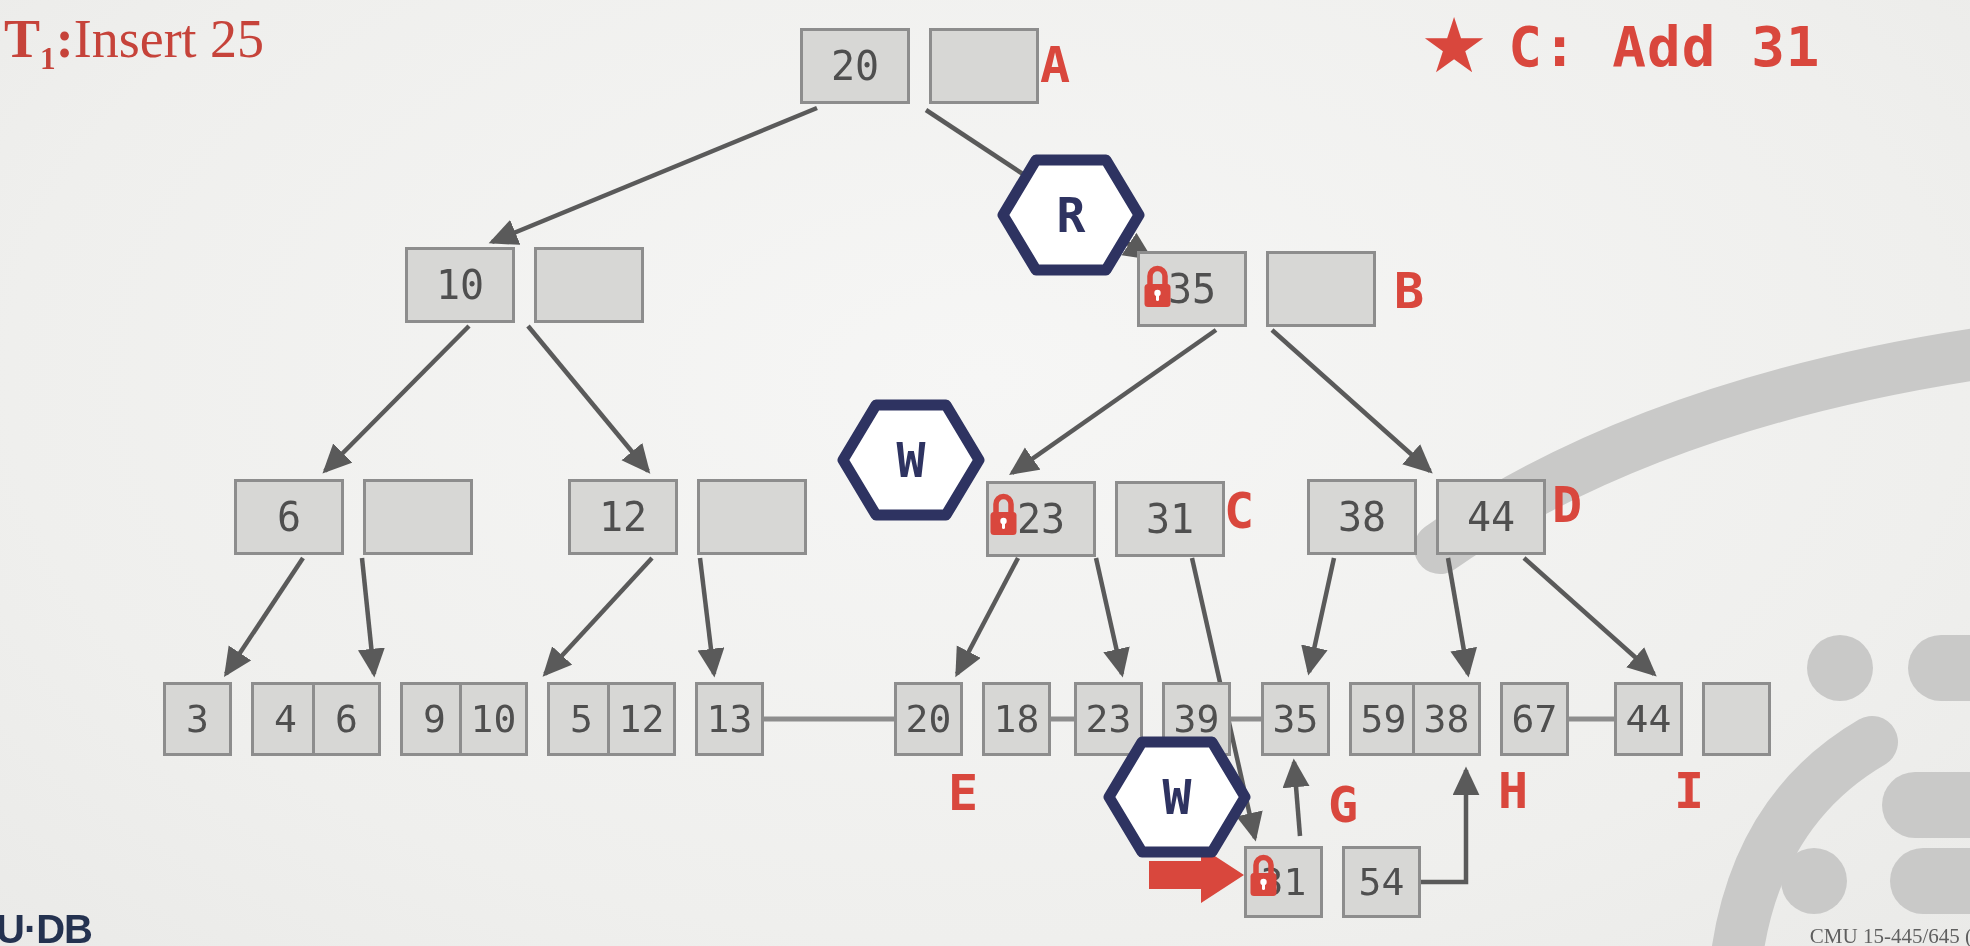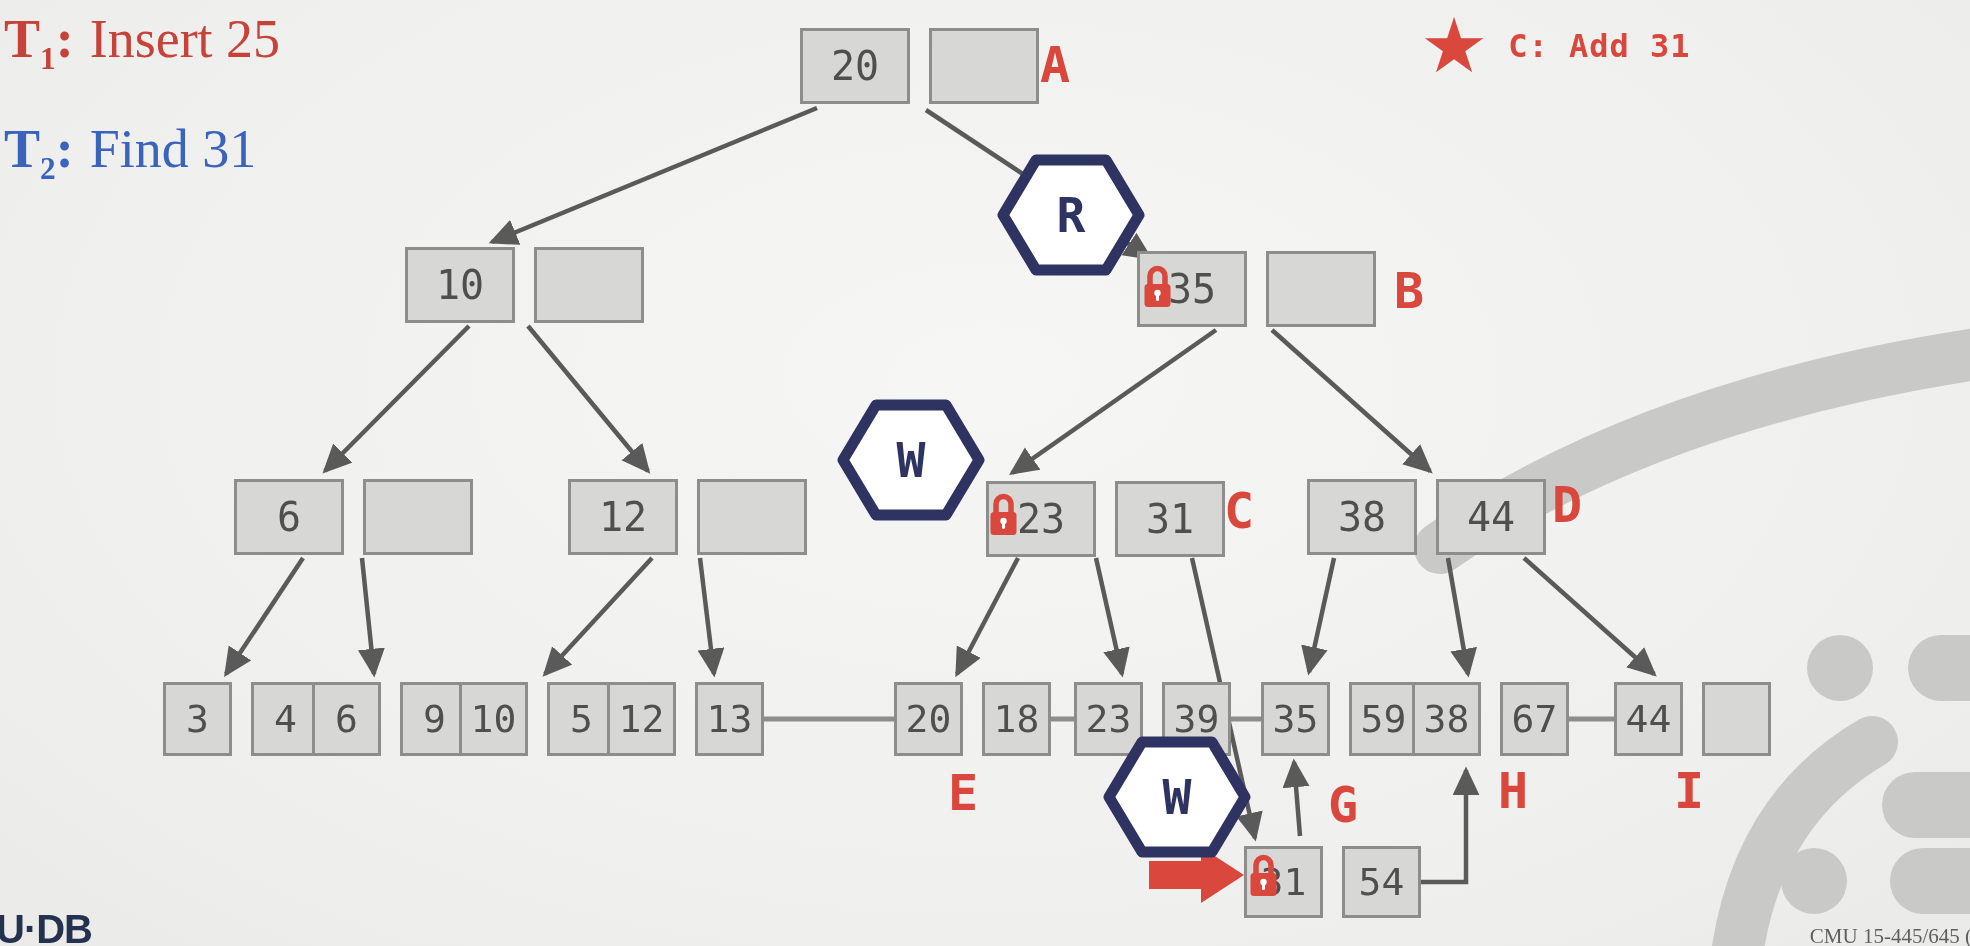--- a/index.html
+++ b/index.html
@@ -28,30 +28,30 @@
     font-size:50px;font-family:"DejaVu Sans Mono",monospace;line-height:1;
   }
   
   .txn{
     position:absolute;left:4px;z-index:15;white-space:nowrap;
     font-family:"Liberation Serif",serif;font-size:54px;line-height:1.1;
   }
   .txn .tsym{font-weight:bold;}
   .txn sub{font-size:0.58em;font-weight:bold;line-height:0;}
   .txn .tcolon{font-weight:bold;}
-  .txn .tact{margin-left:16px;}
+  .txn .tact{margin-left:0;}
   .txn-red{color:#c6433a;}
   .txn-blue{color:#3a63bd;}
   
   .annotation{
     position:absolute;left:1420px;top:12px;z-index:15;
     display:flex;align-items:center;gap:20px;color:#d9473d;
   }
   .star{font-size:76px;line-height:0.9;font-family:"DejaVu Sans",sans-serif;}
-  .ann-text{font-family:"DejaVu Sans Mono",monospace;font-size:32px;font-weight:bold;letter-spacing:1px;}
+  .ann-text{font-family:"DejaVu Sans Mono",monospace;font-size:56px;font-weight:bold;letter-spacing:1px;}
   
   .badge{position:absolute;width:150px;height:124px;z-index:30;
     display:flex;align-items:center;justify-content:center;}
   .badge svg{position:absolute;left:0;top:0;}
   .badge-letter{position:relative;z-index:2;font-family:"DejaVu Sans Mono",monospace;
     font-weight:bold;font-size:48px;color:#2e3361;}
   
   .lock{position:absolute;z-index:22;width:31px;height:46px;}
   
   .redarrow{position:absolute;left:1149px;top:846px;z-index:28;}
@@ -119,23 +119,20 @@
       <line x1="1034" y1="719" x2="1077" y2="719"></line>
       <line x1="1214" y1="719" x2="1264" y2="719"></line>
       <line x1="1401" y1="719" x2="1415" y2="719"></line>
       <line x1="1552" y1="719" x2="1617" y2="719"></line>
     </g>
   </svg>
 
   <div class="txn txn-red" style="top:10px">
     <span class="tsym">T</span><sub>1</sub><span class="tcolon">:</span><span class="tact">Insert 25</span>
   </div>
-  <div class="txn txn-blue" style="top:120px">
-    <span class="tsym">T</span><sub>2</sub><span class="tcolon">:</span><span class="tact">Find 31</span>
-  </div>
 
   <div class="annotation">
     <span class="star">★</span>
     <span class="ann-text">C: Add 31</span>
   </div>
 
   <div class="node inode" style="left:800px;top:28px">
     <div class="cell">20</div>
     <div class="cell"></div>
   </div>

